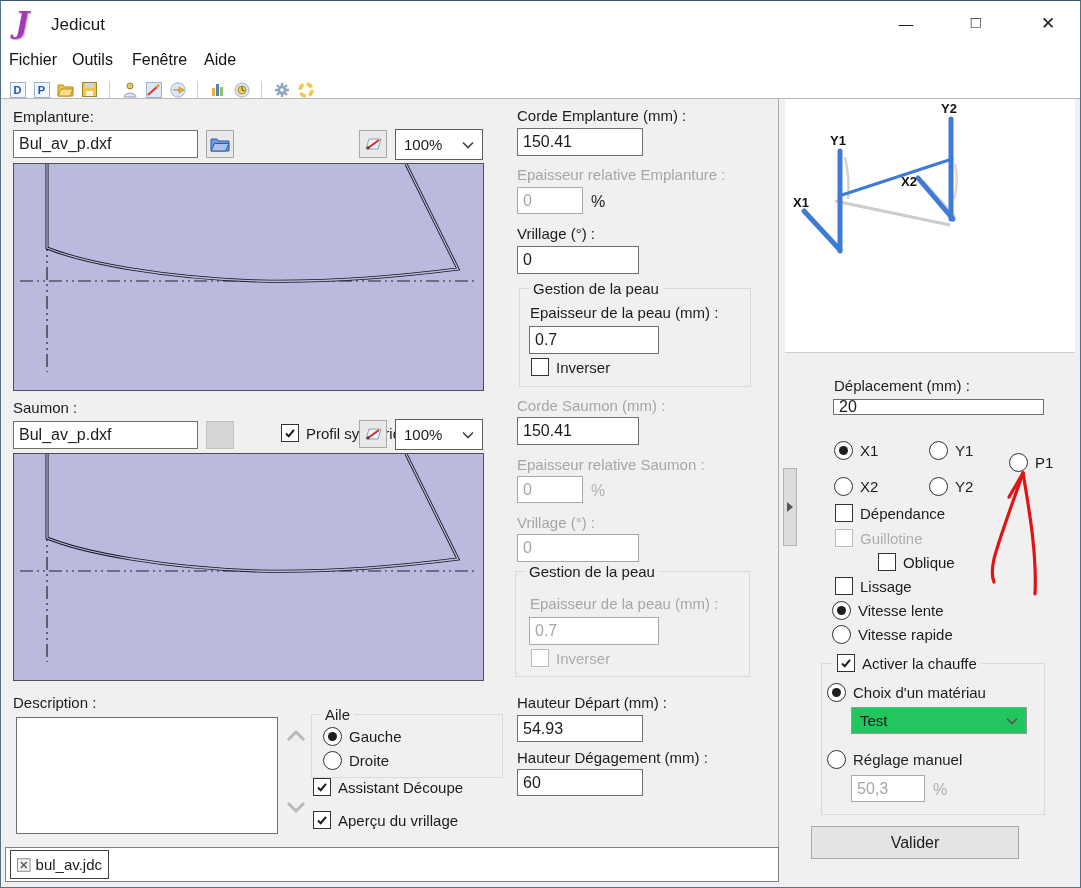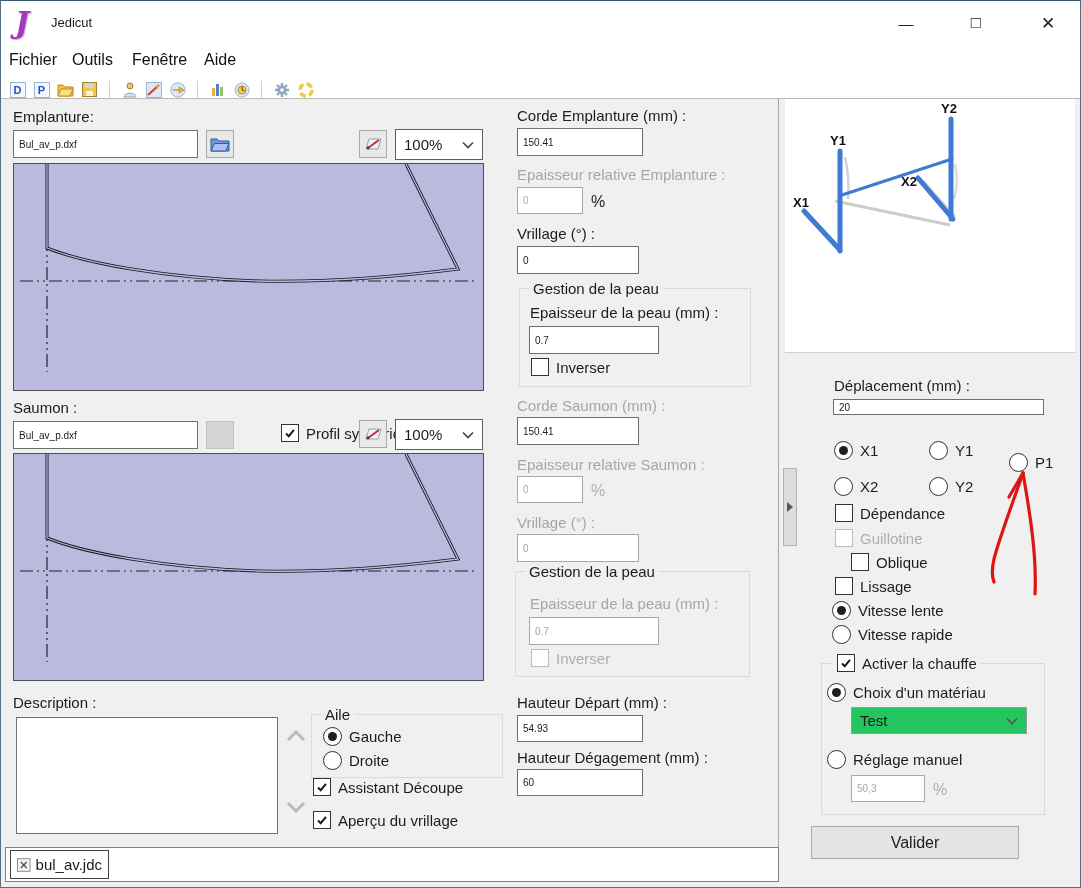--- a/index.html
+++ b/index.html
@@ -1,30 +1,30 @@
 <!DOCTYPE html>
 <html><head>
 <meta charset="utf-8">
 <style>
   *{box-sizing:border-box;margin:0;padding:0}
   html,body{background:#9a9a9a}
   body{font-family:"Liberation Sans",sans-serif}
   .win{position:relative;width:1081px;height:888px;background:#f0f0f0;border:1px solid #58707f;border-top-color:#39576f;overflow:hidden;margin:0 auto}
   .topstrip{position:absolute;left:0;top:0;width:100%;height:98px;background:#fff;border-bottom:1px solid #b8b8b8}
   .appicon{position:absolute;left:14px;top:4px;font-family:"DejaVu Serif",serif;font-style:italic;font-weight:bold;font-size:30px;color:#a239b8;text-shadow:1px 1px 0 #d9a9e3}
-  .wtitle{position:absolute;left:50px;top:14px;font-size:13px;color:#1b1b1b}
+  .wtitle{position:absolute;left:50px;top:14px;font-size:17px;color:#1b1b1b}
   .wbtn{position:absolute;top:8px;width:34px;height:28px;display:flex;align-items:center;justify-content:center;font-size:15px;color:#222;cursor:pointer}
   .menu-item{position:absolute;top:50px;font-size:16px;color:#111;cursor:pointer}
   .toolbar{position:absolute;left:8px;top:79px;height:19px;display:flex;align-items:center;gap:7px}
   .tbtn{width:17px;height:17px;display:flex;align-items:center;justify-content:center;cursor:pointer}
   .tbsep{width:1px;height:17px;background:#d0d0d0;margin:0 4px}
   .lglyph{width:16px;height:16px;border:1px solid #9fb3cc;background:#f4f8ff;color:#1d52c0;font-size:11px;font-weight:bold;display:flex;align-items:center;justify-content:center}
   .lbl{position:absolute;font-size:15px;color:#1c1c1c;white-space:nowrap}
   .lbl.dis{color:#a6a6a6}
-  .inp{position:absolute;background:#fff;border:1px solid #6f6f6f;font-size:10px;color:#1c1c1c;padding:2px 5px;display:flex;align-items:center;white-space:nowrap}
+  .inp{position:absolute;background:#fff;border:1px solid #6f6f6f;font-size:16px;color:#1c1c1c;padding:2px 5px;display:flex;align-items:center;white-space:nowrap}
   .inp.dis{color:#a6a6a6;border-color:#a9a9a9}
   .btn{position:absolute;background:#e9e9e9;border:1px solid #a8a8a8;display:flex;align-items:center;justify-content:center;cursor:pointer}
   .btn.flat{background:#d6d6d6;border-color:#c2c2c2}
   .combo{position:absolute;background:#fff;border:1px solid #5e5e5e;display:flex;align-items:center;justify-content:space-between;padding:0 8px;font-size:15px;color:#1b1b1b;cursor:pointer}
   .combo.gray{background:#22c55e;border-color:#999}
   .viewport{position:absolute;border:1px solid #4f4f58;overflow:hidden}
   .ctl{position:absolute;display:flex;align-items:center;gap:7px;font-size:15px;color:#1c1c1c;white-space:nowrap;cursor:pointer}
   .ctl.dis{color:#adadad;cursor:default}
   .box{width:18px;height:18px;background:#fff;border:1px solid #333;display:flex;align-items:center;justify-content:center;flex:none}
   .ctl.dis .box{border-color:#bcbcbc}
@@ -327,21 +327,21 @@
   </label>
 
   <label class="ctl" style="left:834px;top:503px">
     <span class="box"></span>
     <span>Dépendance</span>
   </label>
   <label class="ctl dis" style="left:834px;top:528px">
     <span class="box"></span>
     <span>Guillotine</span>
   </label>
-  <label class="ctl" style="left:850px;top:552px">
+  <label class="ctl" style="left:877px;top:552px">
     <span class="box"></span>
     <span>Oblique</span>
   </label>
   <label class="ctl" style="left:834px;top:576px">
     <span class="box"></span>
     <span>Lissage</span>
   </label>
   <label class="ctl" style="left:831px;top:600px">
     <span class="rb sel"></span>
     <span>Vitesse lente</span>

